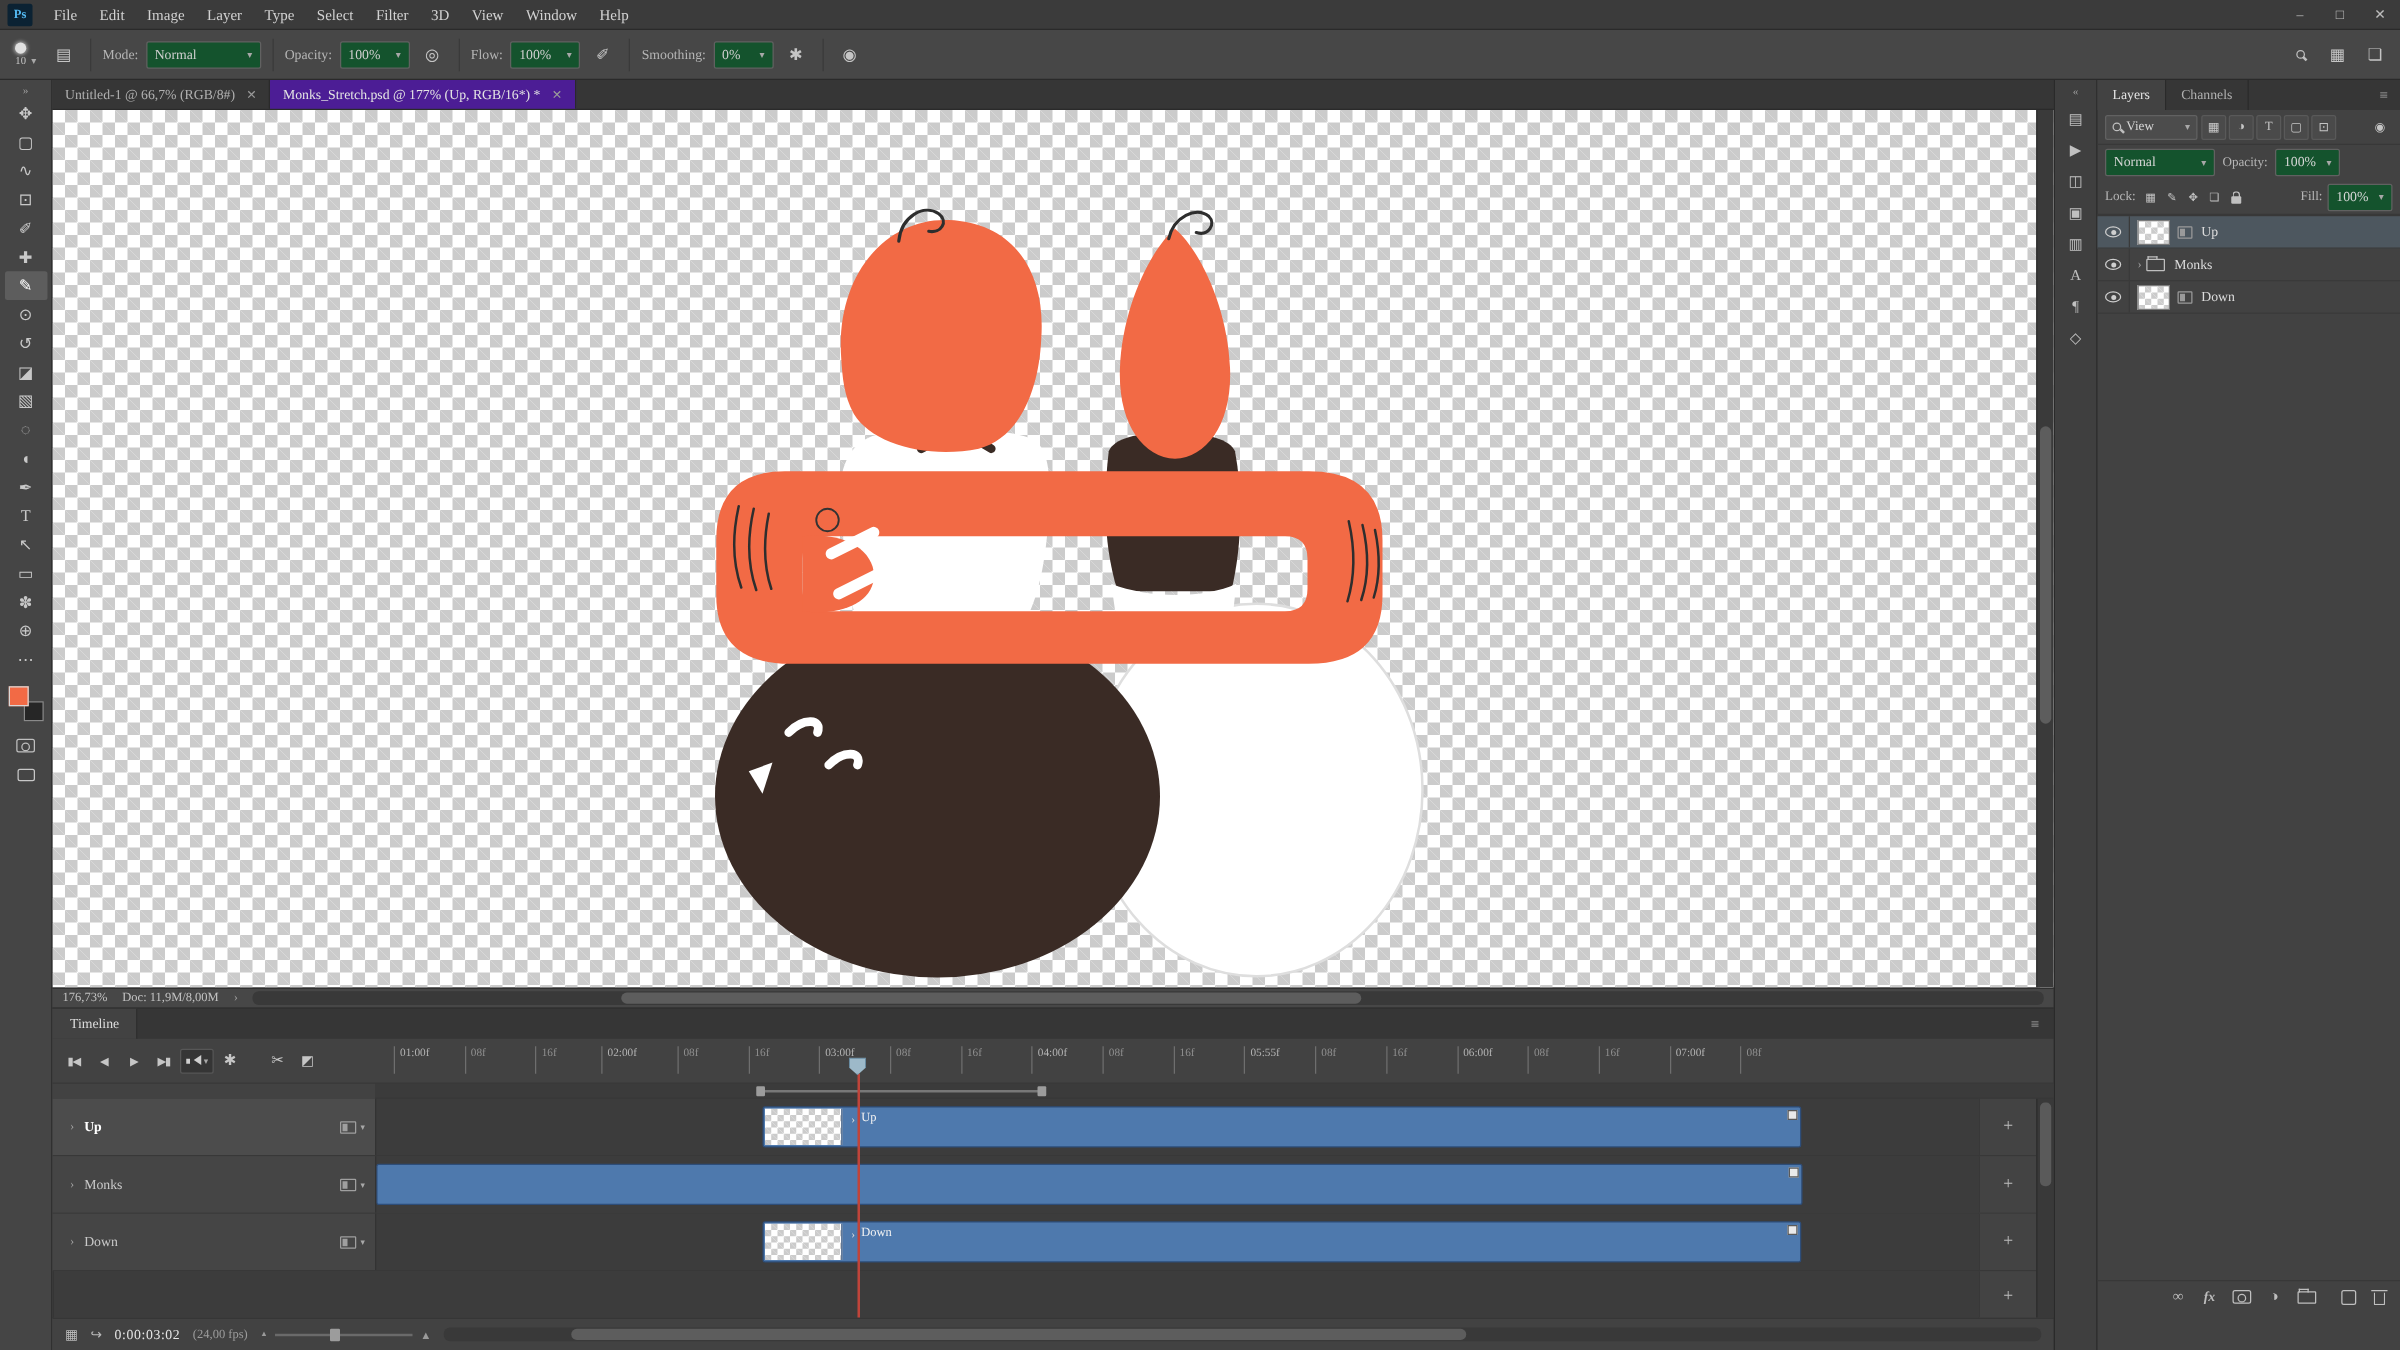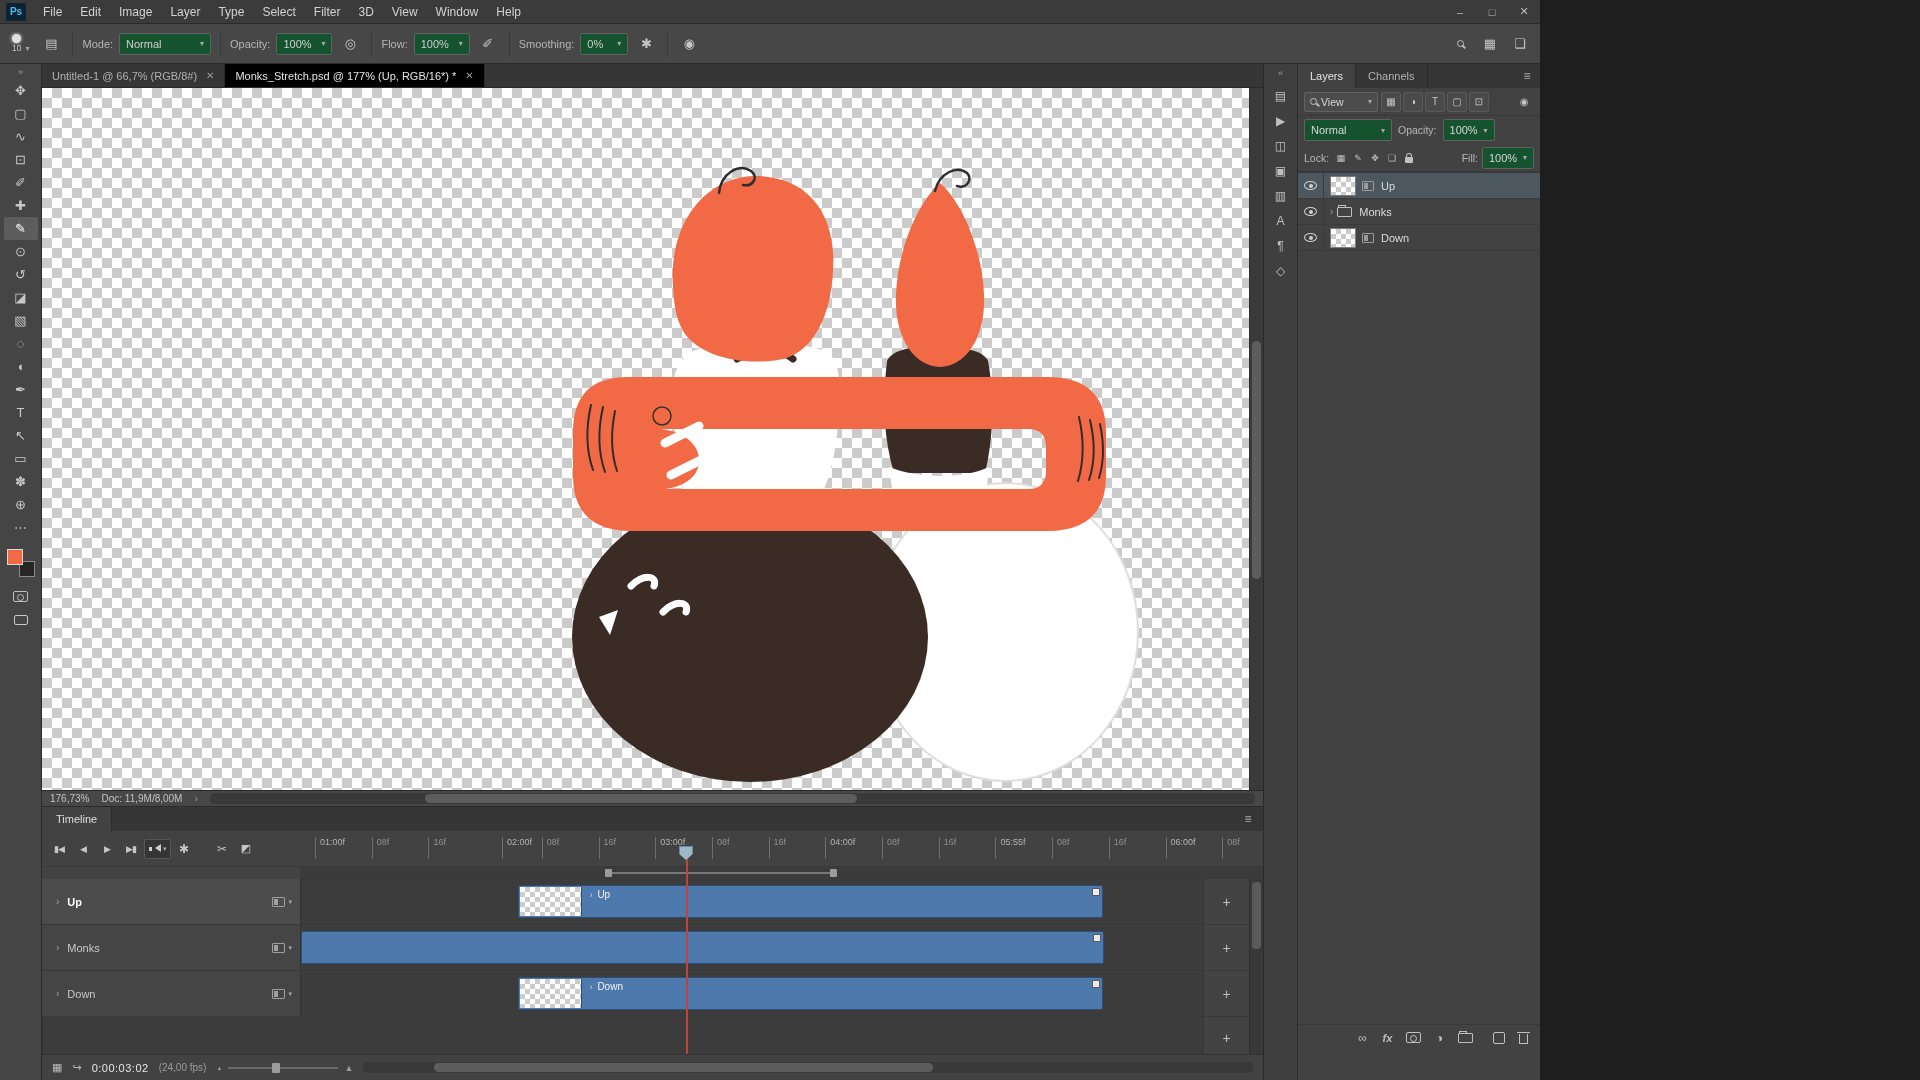--- a/index.html
+++ b/index.html
@@ -1,20 +1,20 @@
 <!DOCTYPE html>
 <html style="--orange: #f26a45; --dark-brown: #3a2b25; --clip-blue: #4e79ad; --clip-border: #2d4d79; --playhead-red: #c0443a; --selected-row: #4d575f; --ps-logo-bg: #0b2233; --ps-logo-text: #53b9f2;"><head>
 <meta charset="utf-8">
 <style>
   * { box-sizing: border-box; margin: 0; padding: 0; user-select: none; }
   html,body { background:#1e1e1e; }
   .app {
-    width:1540px; height:1080px; overflow:hidden; position:relative;
+    width:1920px; height:1080px; overflow:hidden; position:relative;
     display:flex; flex-direction:column;
-    font-family:Liberation Sans, sans-serif;
+    font-family:Liberation Serif, serif;
     font-size:12px; color:#d6d6d6; background:#3f3f3f; cursor:default;
   }
   
   .menubar { height:24px; background:#3b3b3b; border-bottom:1px solid #2a2a2a;
     display:flex; align-items:center; padding-left:6px; }
   .ps-logo { width:20px; height:18px; border-radius:2px; margin-right:8px;
     background:var(--ps-logo-bg,#0b2233); color:var(--ps-logo-text,#53b9f2);
     font-size:10px; font-weight:bold; display:flex; align-items:center; justify-content:center; }
   .menu-items { display:flex; height:100%; }
   .menu-item { padding:0 9px; line-height:24px; font-size:12px; color:#d2d2d2; }
@@ -58,21 +58,21 @@
     border-radius:2px; position:relative; }
   .mask-ico::after { content:''; position:absolute; left:3px; top:2px; width:5px; height:5px;
     border:1px solid #bfbfbf; border-radius:50%; }
   .smode { display:inline-block; width:14px; height:10px; border:1px solid #c8c8c8; border-radius:2px; }
   
   .center { flex:1; display:flex; flex-direction:column; min-width:0; background:#404040; }
   .tabbar { height:24px; background:#363636; display:flex; align-items:stretch;
     border-bottom:1px solid #2a2a2a; }
   .doc-tab { display:flex; align-items:center; gap:9px; padding:0 10px; font-size:11px;
     color:#b0b0b0; background:#363636; border-right:1px solid #2a2a2a; white-space:nowrap; }
-  .doc-tab.active { background:#000000; color:#e4e4e4; }
+  .doc-tab.active { background:#4c1d95; color:#e4e4e4; }
   .doc-tab .close { font-size:10px; color:#9a9a9a; }
   
   .canvas-wrap { flex:1; position:relative; overflow:hidden; }
   .canvas-checker, .checker-sm {
     background-color:#ffffff;
     background-image:
       linear-gradient(45deg,#cbcbcb 25%,transparent 25%,transparent 75%,#cbcbcb 75%),
       linear-gradient(45deg,#cbcbcb 25%,transparent 25%,transparent 75%,#cbcbcb 75%);
   }
   .canvas-checker { position:absolute; inset:0; background-position:0 0,10px 10px; background-size:20px 20px; }
@@ -430,21 +430,21 @@
               </div>
               <span class="tl-btn" style="font-size:12px">✱</span>
               <div class="tl-gap"></div>
               <span class="tl-btn" style="font-size:12px">✂</span>
               <span class="tl-btn" style="font-size:11px">◩</span>
             </div>
             <div class="tl-ruler" id="tl-ruler">
                 <span class="ruler-label" style="left: 15px;">01:00f</span>
                 <span class="ruler-label minor" style="left: 71.7px;">08f</span>
                 <span class="ruler-label minor" style="left: 128.4px;">16f</span>
-                <span class="ruler-label" style="left: 202px;">02:00f</span>
+                <span class="ruler-label" style="left: 181px;">02:00f</span>
                 <span class="ruler-label minor" style="left: 241.8px;">08f</span>
                 <span class="ruler-label minor" style="left: 298.5px;">16f</span>
                 <span class="ruler-label" style="left: 355.2px;">03:00f</span>
                 <span class="ruler-label minor" style="left: 411.9px;">08f</span>
                 <span class="ruler-label minor" style="left: 468.6px;">16f</span>
                 <span class="ruler-label" style="left: 525.3px;">04:00f</span>
                 <span class="ruler-label minor" style="left: 582px;">08f</span>
                 <span class="ruler-label minor" style="left: 638.7px;">16f</span>
                 <span class="ruler-label" style="left: 695.4px;">05:55f</span>
                 <span class="ruler-label minor" style="left: 752.1px;">08f</span>

